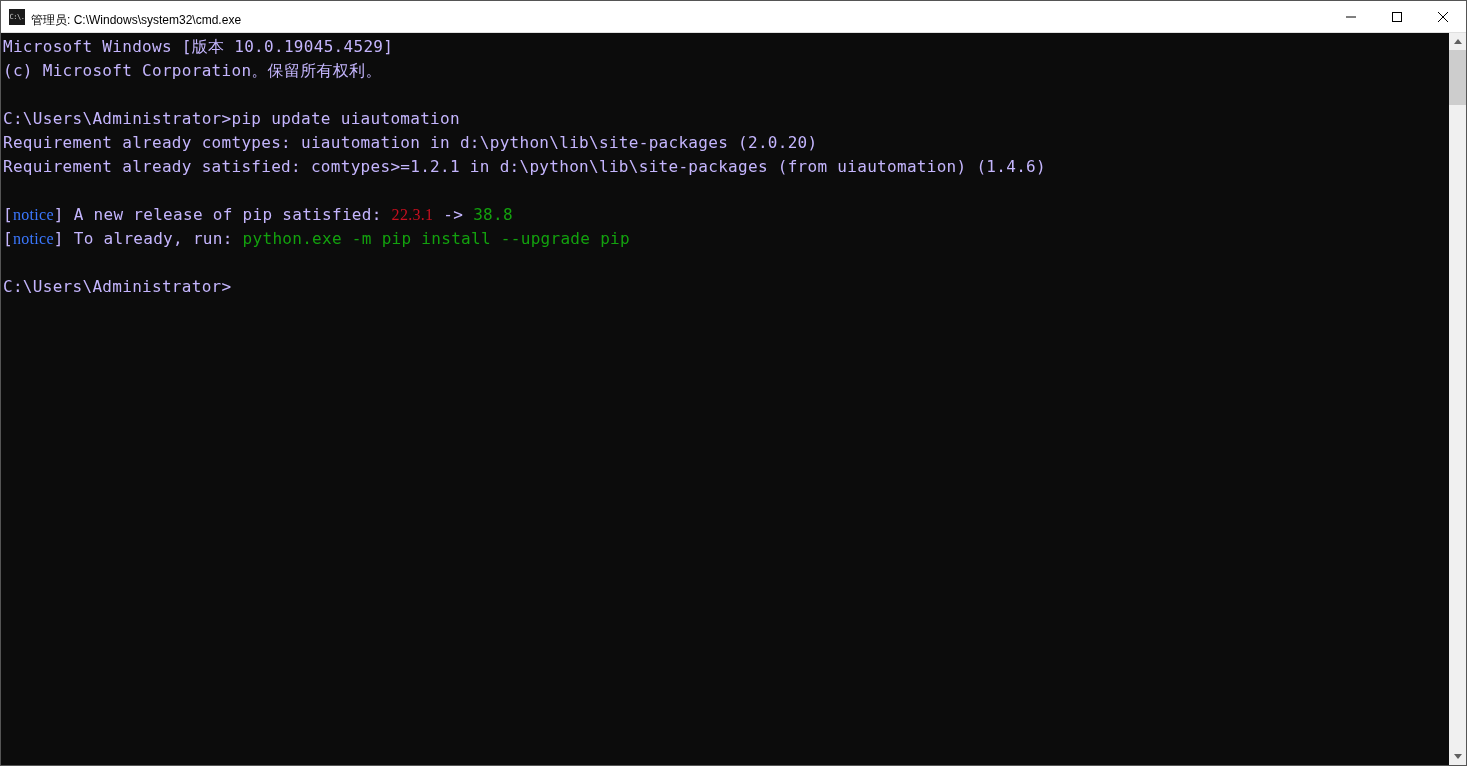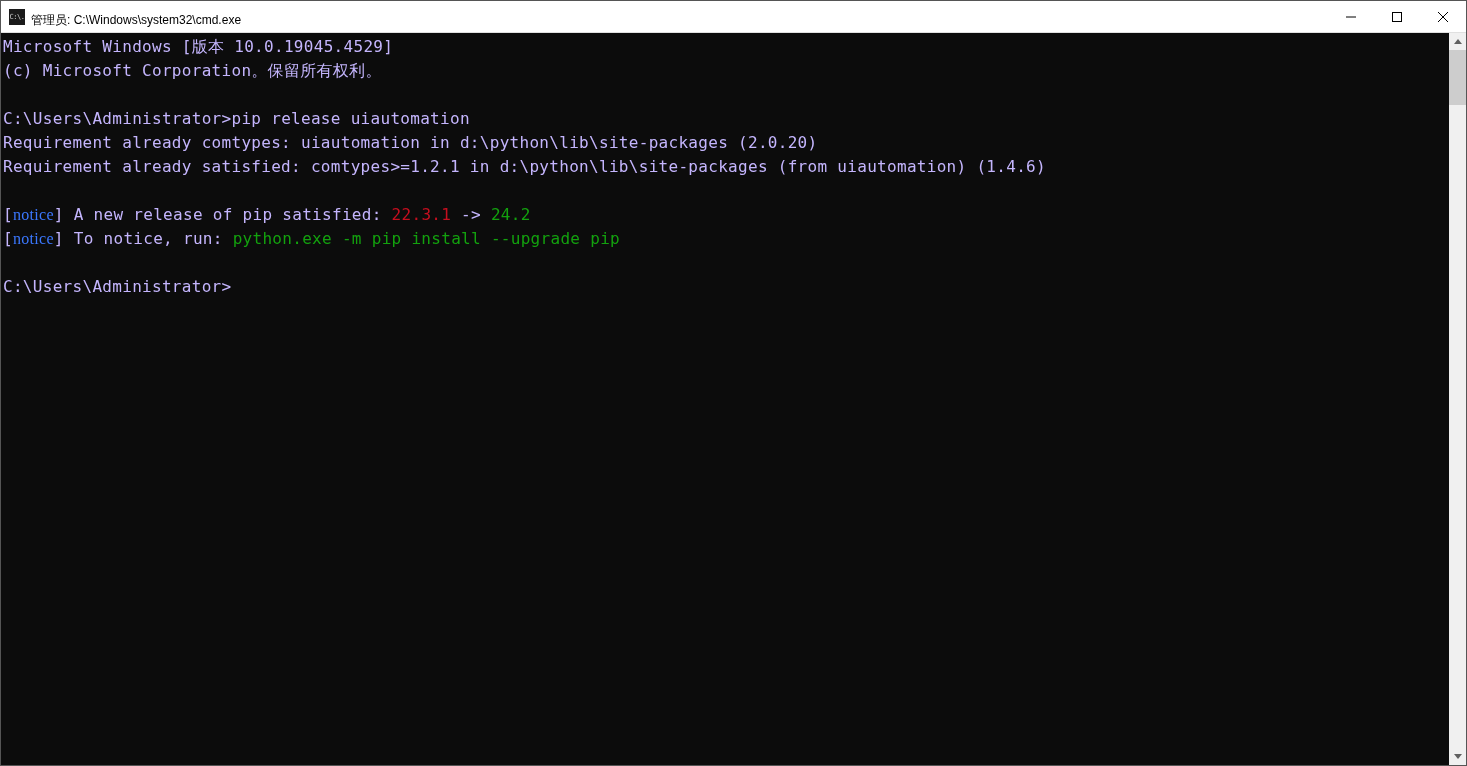--- a/index.html
+++ b/index.html
@@ -110,21 +110,21 @@
     .scroll-thumb {
       position: absolute;
       top: 0;
       left: 0;
       right: 0;
       height: 55px;
       background: #cdcdcd;
       cursor: pointer;
     }
     .c-blue { color: #3b78ff; font-family: Liberation Serif, serif; }
-    .c-red { color: #c50f1f; }
+    .c-red { color: #c50f1f; font-family: Liberation Serif, serif; }
     .c-green { color: #13a10e; }
     .c-white { color: #c4b5fd; }
   </style>
 </head>
 <body>
 
 <div class="window">
   <div class="titlebar">
     <div class="titlebar-left">
       <div class="app-icon">C:\.</div>
@@ -146,26 +146,26 @@
             <line x1="0" y1="0" x2="10" y2="10" stroke="#000" stroke-width="1"></line>
             <line x1="10" y1="0" x2="0" y2="10" stroke="#000" stroke-width="1"></line>
           </svg>
       </div>
     </div>
   </div>
   <div class="terminal-area">
     <div class="terminal"><span class="c-white">Microsoft Windows [版本 10.0.19045.4529]</span>
 <span class="c-white">(c) Microsoft Corporation。保留所有权利。</span>
 
-<span class="c-white">C:\Users\Administrator&gt;</span><span class="c-white">pip release uiautomation</span>
+<span class="c-white">C:\Users\Administrator&gt;</span><span class="c-white">pip update uiautomation</span>
 <span class="c-white">Requirement already comtypes: uiautomation in d:\python\lib\site-packages (2.0.20)</span>
 <span class="c-white">Requirement already satisfied: comtypes&gt;=1.2.1 in d:\python\lib\site-packages (from uiautomation) (1.4.6)</span>
 
-<span class="c-white">[</span><span class="c-blue">notice</span><span class="c-white">]</span><span class="c-white"> A new release of pip satisfied: </span><span class="c-red">22.3.1</span><span class="c-white"> -&gt; </span><span class="c-green">24.2</span>
-<span class="c-white">[</span><span class="c-blue">notice</span><span class="c-white">]</span><span class="c-white"> To notice, run: </span><span class="c-green">python.exe -m pip install --upgrade pip</span>
+<span class="c-white">[</span><span class="c-blue">notice</span><span class="c-white">]</span><span class="c-white"> A new release of pip satisfied: </span><span class="c-red">22.3.1</span><span class="c-white"> -&gt; </span><span class="c-green">38.8</span>
+<span class="c-white">[</span><span class="c-blue">notice</span><span class="c-white">]</span><span class="c-white"> To already, run: </span><span class="c-green">python.exe -m pip install --upgrade pip</span>
 
 <span class="c-white">C:\Users\Administrator&gt;</span></div>
     <div class="scrollbar">
       <div class="scroll-arrow">
         <svg width="8" height="5" viewBox="0 0 8 5">
             <path d="M0 5 L4 0 L8 5 Z" fill="#606060"></path>
           </svg>
       </div>
       <div class="scroll-track">
         <div class="scroll-thumb"></div>

